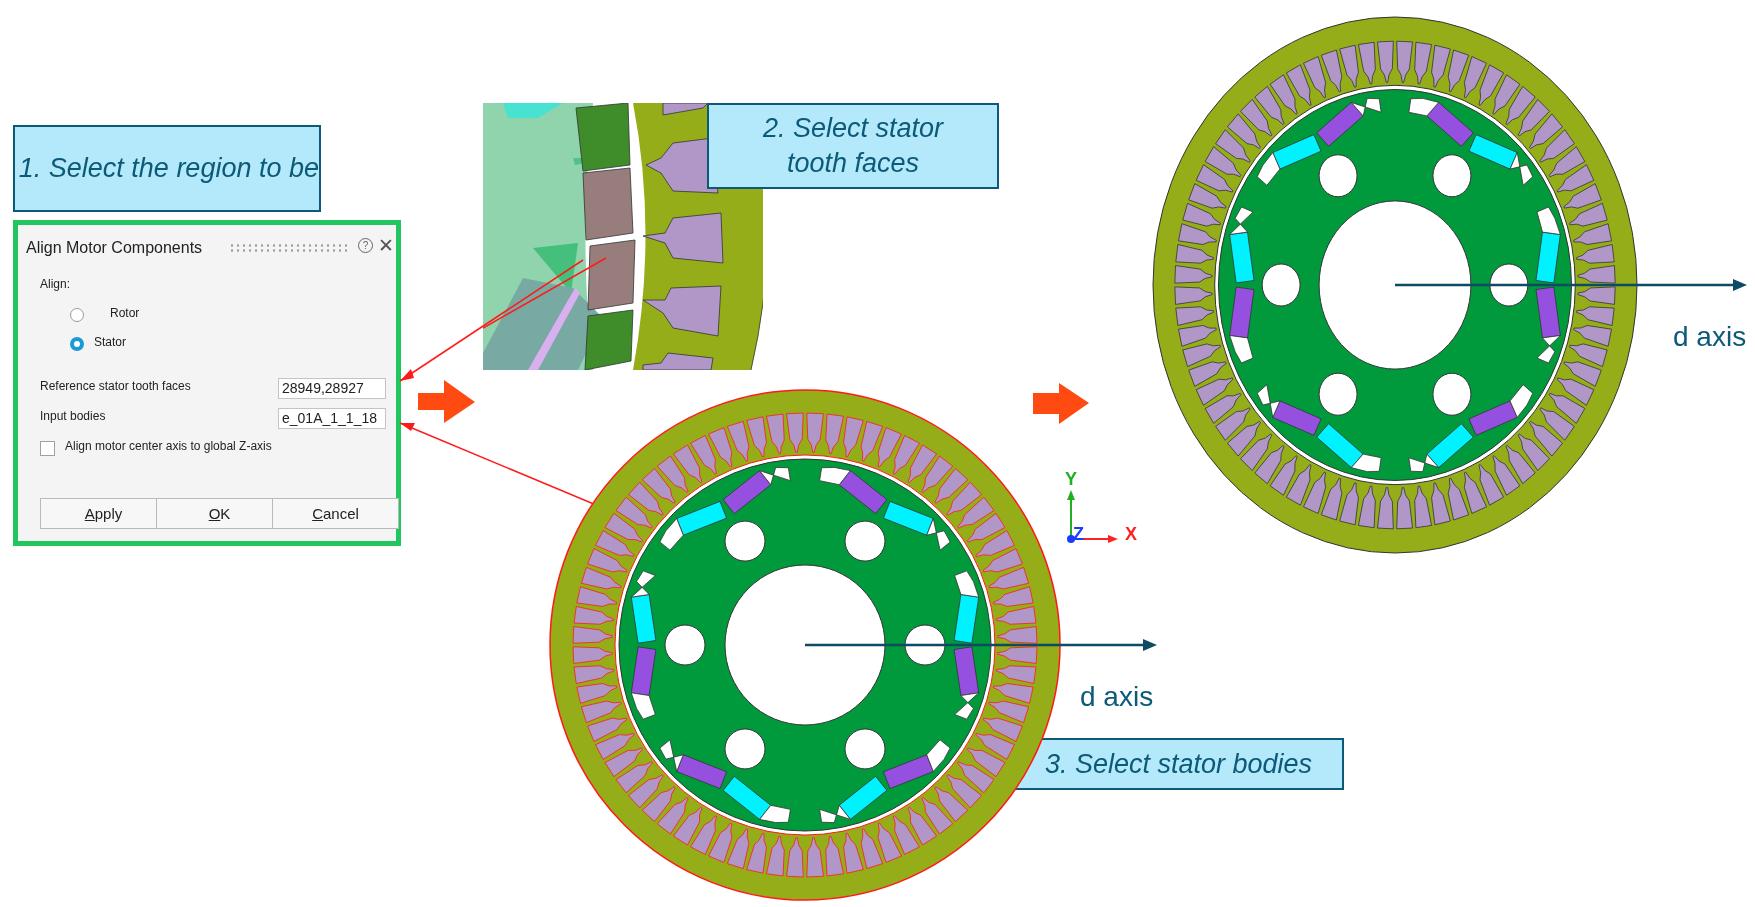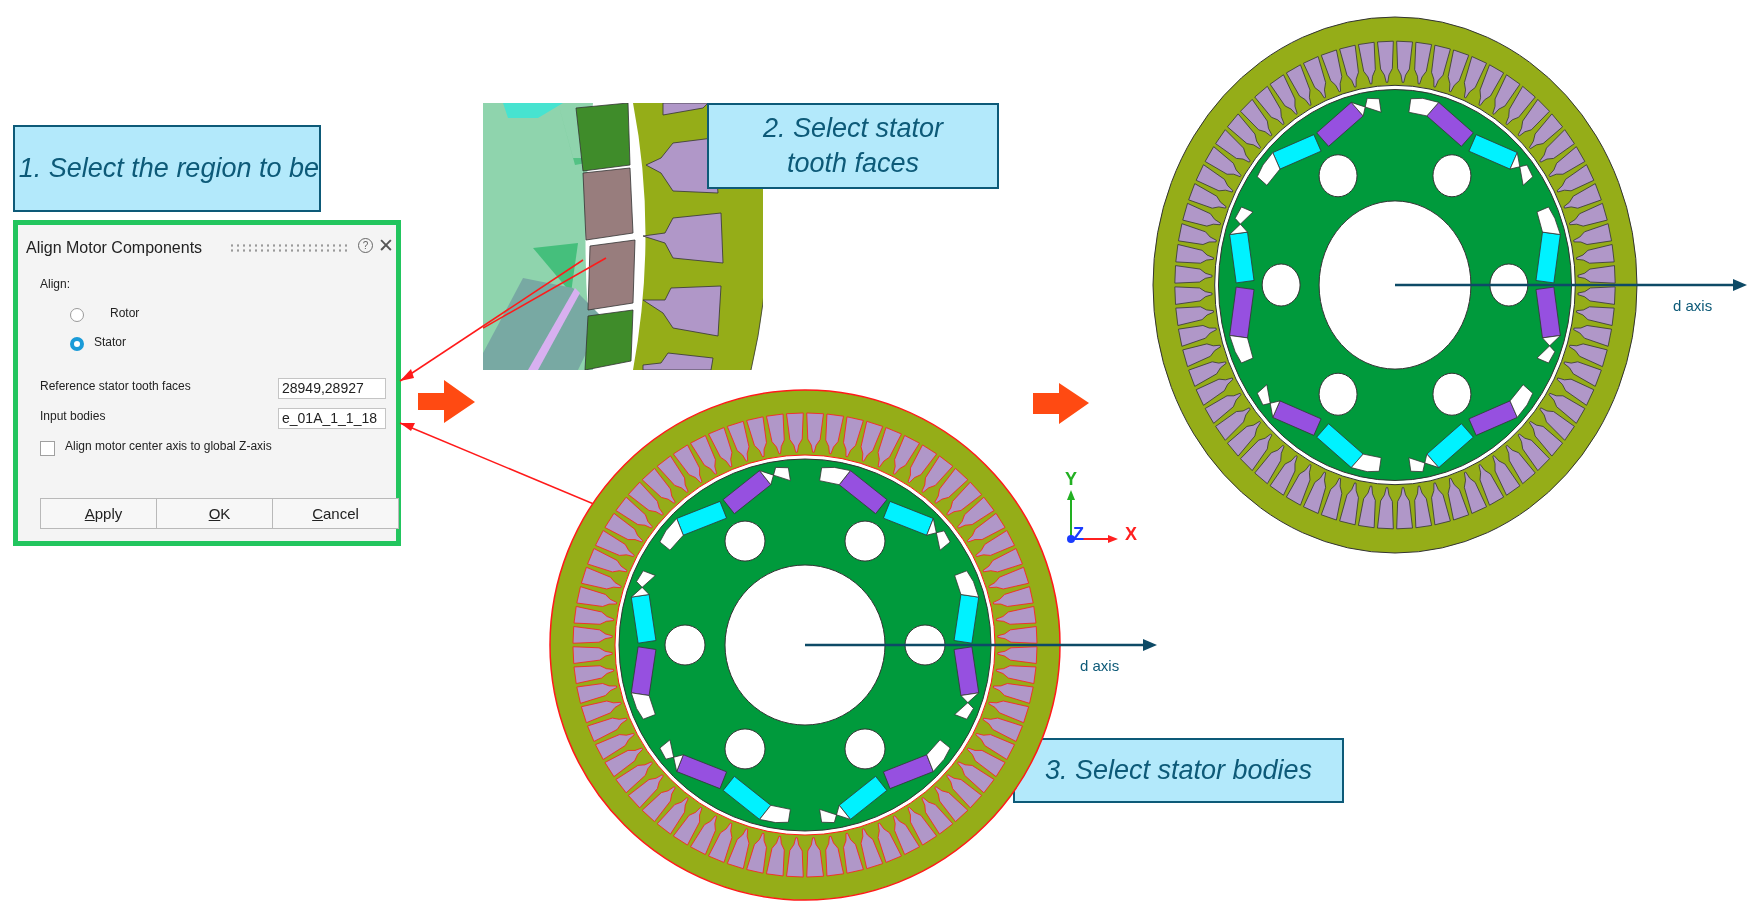--- a/index.html
+++ b/index.html
@@ -11,21 +11,21 @@
   .dlg-help { position:absolute; left:340px; top:13px; width:13px; height:13px; border:1.5px solid #666; border-radius:50%; font-size:10px; line-height:13px; text-align:center; color:#666; }
   .dlg-close { position:absolute; left:360px; top:9px; font-size:19px; color:#555; cursor:pointer; }
   .lbl { position:absolute; font-size:12px; }
   .radio { position:absolute; width:14px; height:14px; border-radius:50%; border:1px solid #9a9a9a; background:#fff; box-sizing:border-box; }
   .radio.on { border:4px solid #1a9bd8; background:#fff; }
   .field { position:absolute; left:260px; width:108px; height:21px; background:#fff; border:1px solid #c4c4c4; box-sizing:border-box; font-size:14px; padding:1px 3px; overflow:hidden; white-space:nowrap; direction:rtl; text-align:left; }
   .chk { position:absolute; left:22px; top:216px; width:15px; height:15px; border:1px solid #a0a0a0; background:#fff; box-sizing:border-box; }
   .btn { position:absolute; top:273px; width:127px; height:31px; background:#f7f7f7; border:1px solid #b9b9b9; box-sizing:border-box; font-size:15px; text-align:center; line-height:29px; cursor:pointer; }
   .btn u { text-decoration:underline; }
   .crop { position:absolute; left:483px; top:103px; width:280px; height:267px; overflow:hidden; }
-  .daxis-label { position:absolute; font-size:15px; color:#0d5a78; }
+  .daxis-label { position:absolute; font-size:28px; color:#0d5a78;margin-top:24px; }
   svg { position:absolute; left:0; top:0; overflow:visible; }
 </style>
 </head>
 <body>
 
 <div class="callout" style="left:13px;top:125px;width:308px;height:87px;flex-direction:row;justify-content:flex-end;">
   <span>1. Select the region to be</span>
 </div>
 
 <div class="dialog">
@@ -86,21 +86,21 @@
     <polygon points="160,262 178,260 185,250 230,255 228,267 160,267" fill="#b097c8" stroke="#333" stroke-width="0.8"></polygon>
     <line x1="0" y1="225" x2="123" y2="155" stroke="#ff1a1a" stroke-width="1.5"></line>
   </svg>
 </div>
 
 <div class="callout" style="left:707px;top:103px;width:292px;height:86px;flex-direction:column;">
   <span>2. Select stator</span>
   <span>tooth faces</span>
 </div>
 
-<div class="callout" style="left:1013px;top:738px;width:331px;height:65px;">3. Select stator bodies</div>
+<div class="callout" style="left:1013px;top:738px;width:331px;height:52px;">3. Select stator bodies</div>
 
 <div class="daxis-label" style="left:1080px;top:657px;">d axis</div>
 <div class="daxis-label" style="left:1673px;top:297px;">d axis</div>
 
 <svg id="canvas" width="1755" height="907">
 
   <line x1="583" y1="260" x2="400" y2="381" stroke="#ff1a1a" stroke-width="1.5"></line>
   <polygon points="400,381 411,369 414,378" fill="#ff1a1a"></polygon>
   <line x1="608" y1="510" x2="400" y2="423" stroke="#ff1a1a" stroke-width="1.5"></line>
   <polygon points="400,423 415,423 411,431" fill="#ff1a1a"></polygon>

